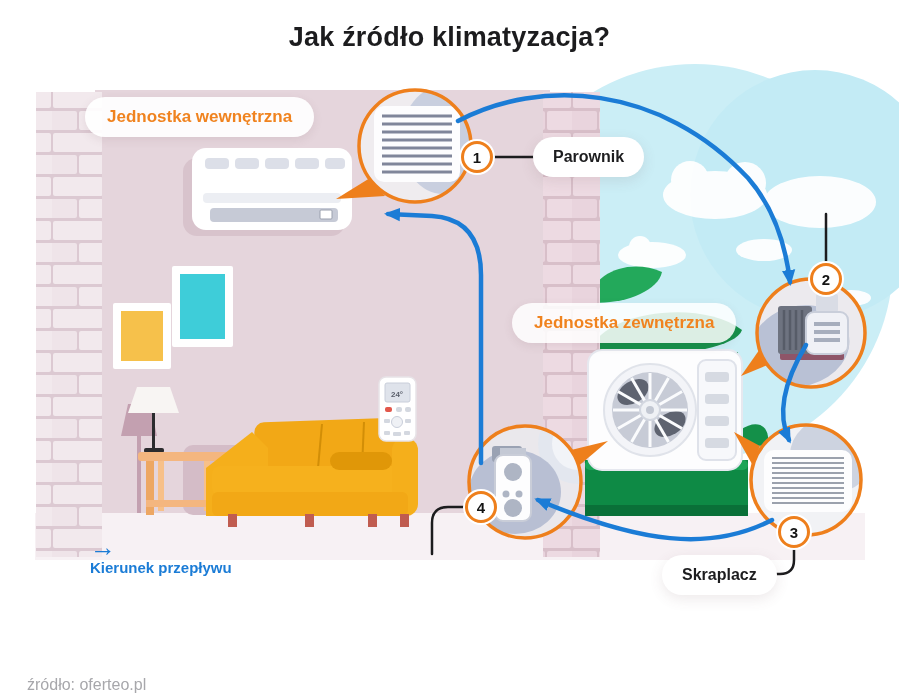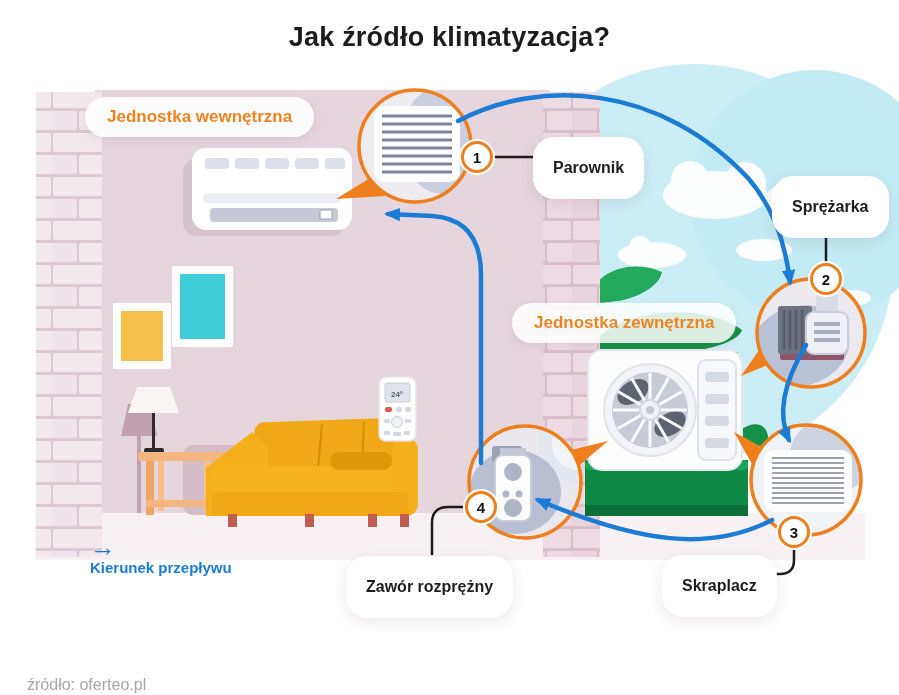--- a/index.html
+++ b/index.html
@@ -1,21 +1,21 @@
 <!DOCTYPE html>
 <html><head>
 <meta charset="utf-8">
 <style>
   html,body{margin:0;padding:0;background:#fff;}
   .stage{position:relative;width:899px;height:695px;background:#ffffff;overflow:hidden;
          font-family:"Liberation Sans",sans-serif;}
   .stage svg{position:absolute;left:0;top:0;}
   .title{position:absolute;left:0;top:22px;width:899px;text-align:center;
          font-size:27px;font-weight:700;color:#1c1c1e;letter-spacing:.2px;}
-  .pill{position:absolute;height:40px;padding:11px 20px;border-radius:21px;background:#ffffff;
+  .pill{position:absolute;height:40px;padding:0 20px;border-radius:21px;background:#ffffff;
         display:flex;align-items:center;justify-content:center;font-weight:700;font-size:16px;
         color:#1d1d1f;box-shadow:0 4px 14px rgba(110,70,80,.12);white-space:nowrap;}
   .room-pill{position:absolute;height:40px;padding:0 22px;border-radius:21px;
         background:rgba(255,255,255,.92);display:flex;align-items:center;justify-content:center;
         font-weight:700;font-size:17px;color:#f0831f;box-shadow:0 3px 10px rgba(110,70,80,.10);white-space:nowrap;}
   .badge{position:absolute;width:26px;height:26px;border-radius:50%;background:#fff;
         border:3px solid #ee7f1c;box-shadow:0 0 0 2px #ffffff;display:flex;align-items:center;
         justify-content:center;font-weight:700;font-size:15px;color:#141414;}
   .legend{position:absolute;left:90px;top:536px;color:#1b7cd6;}
   .legend .arrow-glyph{font-size:26px;font-weight:700;line-height:22px;display:block;}
@@ -297,23 +297,21 @@
     <path d="M 465 507 L 448 507 Q 432 507 432 523 L 432 554"></path>
   </g>
 </svg>
 
 <div class="title">Jak źródło klimatyzacja?</div>
 
 <div class="room-pill" style="left:85px;top:97px;">Jednostka wewnętrzna</div>
 <div class="room-pill" style="left:512px;top:303px;background:rgba(255,255,255,.85);">Jednostka zewnętrzna</div>
 
 <div class="pill" style="left:533px;top:137px;">Parownik</div>
-<div class="pill" style="left:772px;top:176px;">Sprężarka</div>
 <div class="pill" style="left:662px;top:555px;">Skraplacz</div>
-<div class="pill" style="left:346px;top:556px;">Zawór rozprężny</div>
 
 <div class="badge" style="left:461px;top:141px;">1</div>
 <div class="badge" style="left:810px;top:263px;">2</div>
 <div class="badge" style="left:778px;top:516px;">3</div>
 <div class="badge" style="left:465px;top:491px;">4</div>
 
 <div class="legend">
   <span class="arrow-glyph">→</span>
   <div class="line">Kierunek przepływu</div>
 </div>

